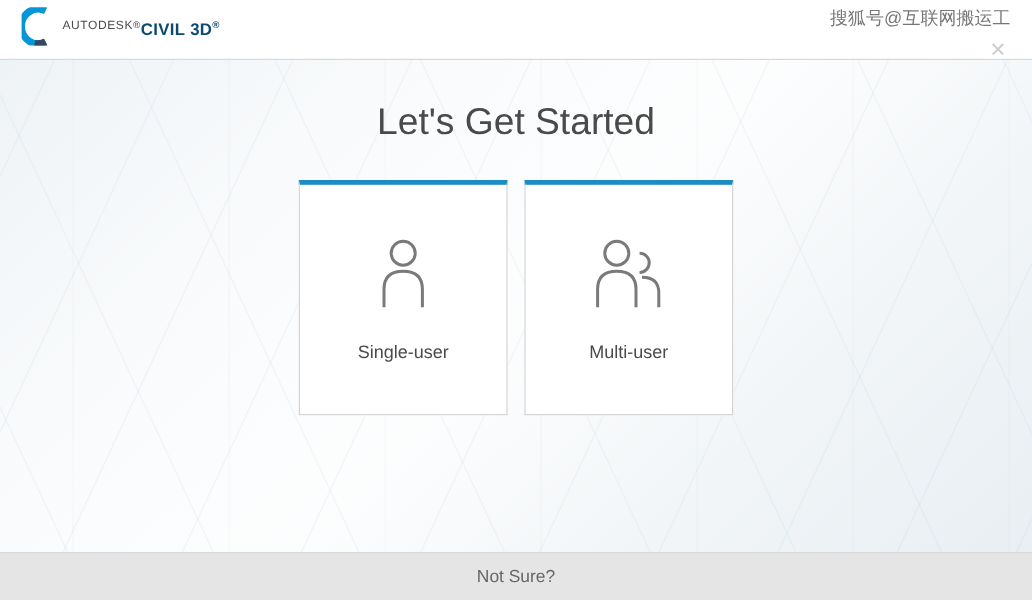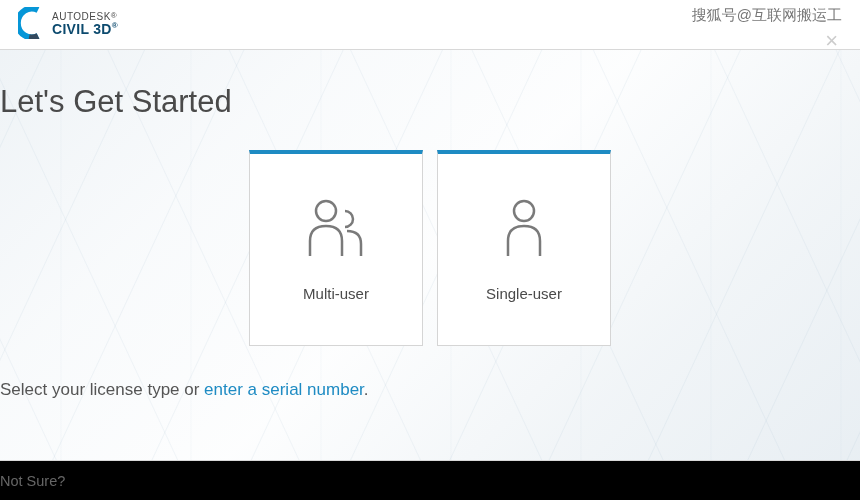--- a/index.html
+++ b/index.html
@@ -38,21 +38,21 @@
       height: 50px;
       border-bottom: 1px solid #d8d8d8;
       display: flex;
       align-items: center;
       padding: 0 18px;
       position: relative;
       background: #fff;
       z-index: 10;
     }
     .logo-wrap { display: flex; align-items: center; gap: 8px; }
-    .logo-text { display: flex; flex-direction: column; line-height: 1.05; justify-content: flex-end; }
+    .logo-text { display: flex; line-height: 1.05; justify-content: flex-end; }
     .brand-line1 { font-size: 10px; color: #4a4a4a; letter-spacing: 0.5px; font-weight: 400; }
     .brand-line2 { font-size: 14px; color: #0c4a6e; font-weight: 700; letter-spacing: 0.3px; }
     .reg { font-size: 8px; vertical-align: top; }
     .watermark {
       position: absolute;
       top: 6px;
       right: 18px;
       font-size: 15px;
       color: #777;
       font-weight: 500;
@@ -63,21 +63,21 @@
       right: 22px;
       top: 30px;
       font-size: 22px;
       color: #ccc;
       cursor: pointer;
       line-height: 1;
     }
     .main {
       position: relative;
       z-index: 5;
-      text-align: left;
+      text-align: center;
       padding-top: 34px;
     }
     .title {
       font-size: 31px;
       color: #4a4a4a;
       font-weight: 400;
       margin-bottom: 30px;
     }
     .cards {
       display: flex;
@@ -105,23 +105,24 @@
       color: #555;
     }
     .subtitle .link { color: #1e8bc3; cursor: pointer; }
     .footer {
       position: absolute;
       bottom: 0;
       left: 0;
       right: 0;
       height: 40px;
       border-top: 1px solid #d8d8d8;
-      background: #000000;
+      background: #e5e5e5;
       display: flex;
       align-items: center;
+      justify-content: center;
       font-size: 14.5px;
       color: #666;
       z-index: 10;
       gap: 20px;
     }
     .footer .link { color: #1e8bc3; cursor: pointer; display: inline-flex; align-items: center; gap: 3px; }
     .chev { font-size: 12px; }
   </style>
 </head>
 <body>
@@ -145,41 +146,38 @@
   </div>
   <span class="close-btn">×</span>
 </div>
 
 <div class="main">
   <h1 class="title">Let's Get Started</h1>
 
   <div class="cards">
     <div class="card">
       <div class="card-icon">
+        <svg width="40" height="58" viewBox="0 0 40 58">
+          <circle cx="20" cy="12" r="10" fill="none" stroke="#7a7a7a" stroke-width="2.5"></circle>
+          <path d="M 4 57 L 4 42 Q 4 27 20 27 Q 36 27 36 42 L 36 57" fill="none" stroke="#7a7a7a" stroke-width="2.5"></path>
+        </svg>
+      </div>
+      <div class="card-label">Single-user</div>
+    </div>
+
+    <div class="card">
+      <div class="card-icon">
         <svg width="62" height="58" viewBox="0 0 62 58">
           <circle cx="21" cy="12" r="10" fill="none" stroke="#7a7a7a" stroke-width="2.5"></circle>
           <path d="M 5 57 L 5 42 Q 5 27 21 27 Q 37 27 37 42 L 37 57" fill="none" stroke="#7a7a7a" stroke-width="2.5"></path>
           <path d="M 40 12 A 8 8 0 1 1 40 28" fill="none" stroke="#7a7a7a" stroke-width="2.5"></path>
           <path d="M 42 32 Q 56 32 56 45 L 56 57" fill="none" stroke="#7a7a7a" stroke-width="2.5"></path>
         </svg>
       </div>
       <div class="card-label">Multi-user</div>
     </div>
-
-    <div class="card">
-      <div class="card-icon">
-        <svg width="40" height="58" viewBox="0 0 40 58">
-          <circle cx="20" cy="12" r="10" fill="none" stroke="#7a7a7a" stroke-width="2.5"></circle>
-          <path d="M 4 57 L 4 42 Q 4 27 20 27 Q 36 27 36 42 L 36 57" fill="none" stroke="#7a7a7a" stroke-width="2.5"></path>
-        </svg>
-      </div>
-      <div class="card-label">Single-user</div>
-    </div>
   </div>
 
-  <div class="subtitle">
-    <span>Select your license type or </span><span class="link">enter a serial number</span><span>.</span>
-  </div>
 </div>
 
 <div class="footer">
   <span>Not Sure? </span>
 </div>
 
 </body></html>

